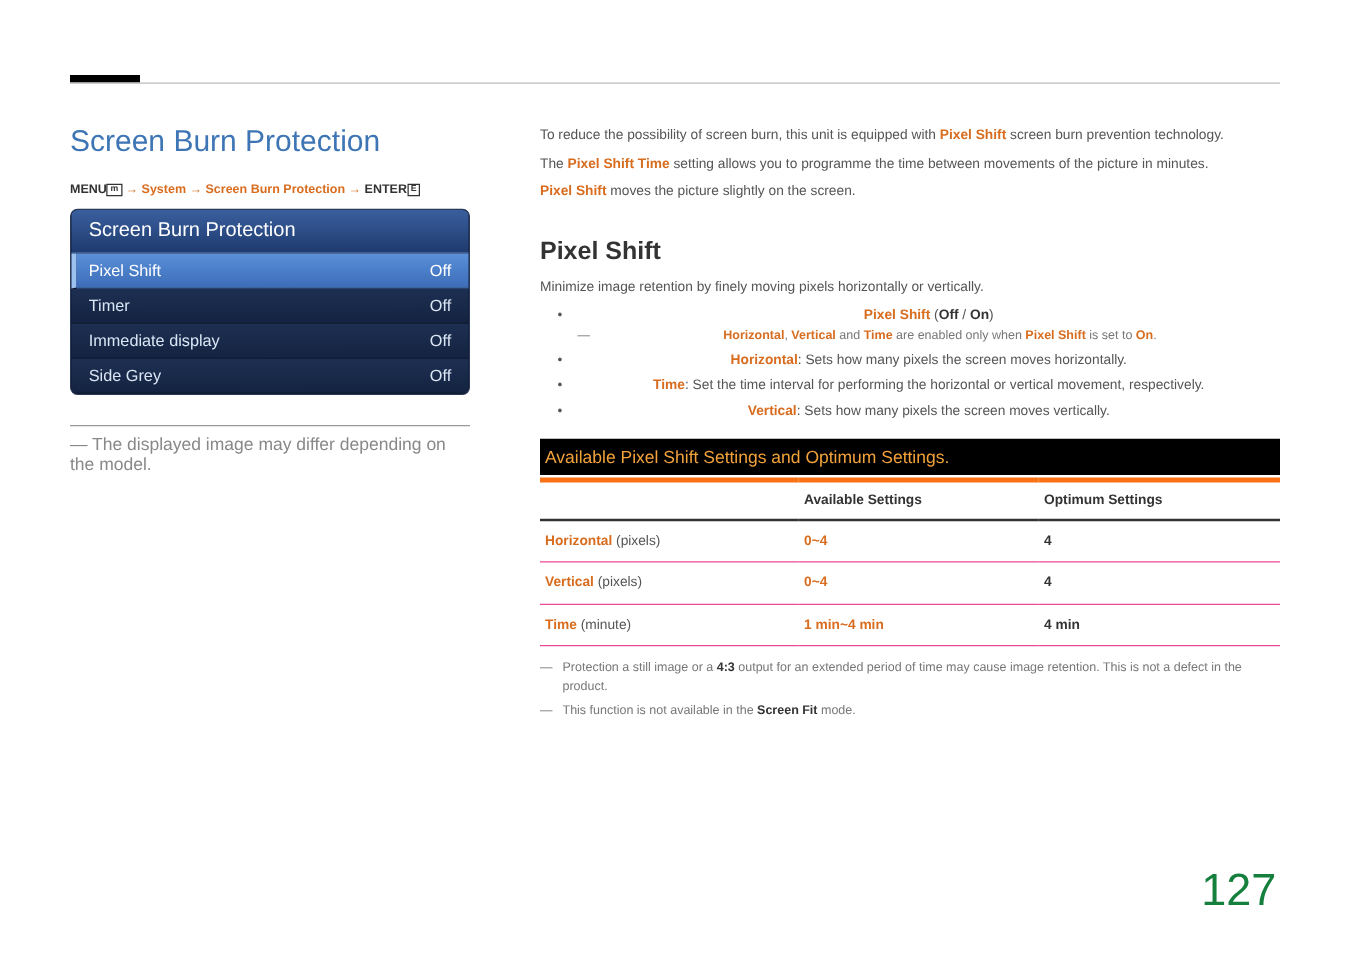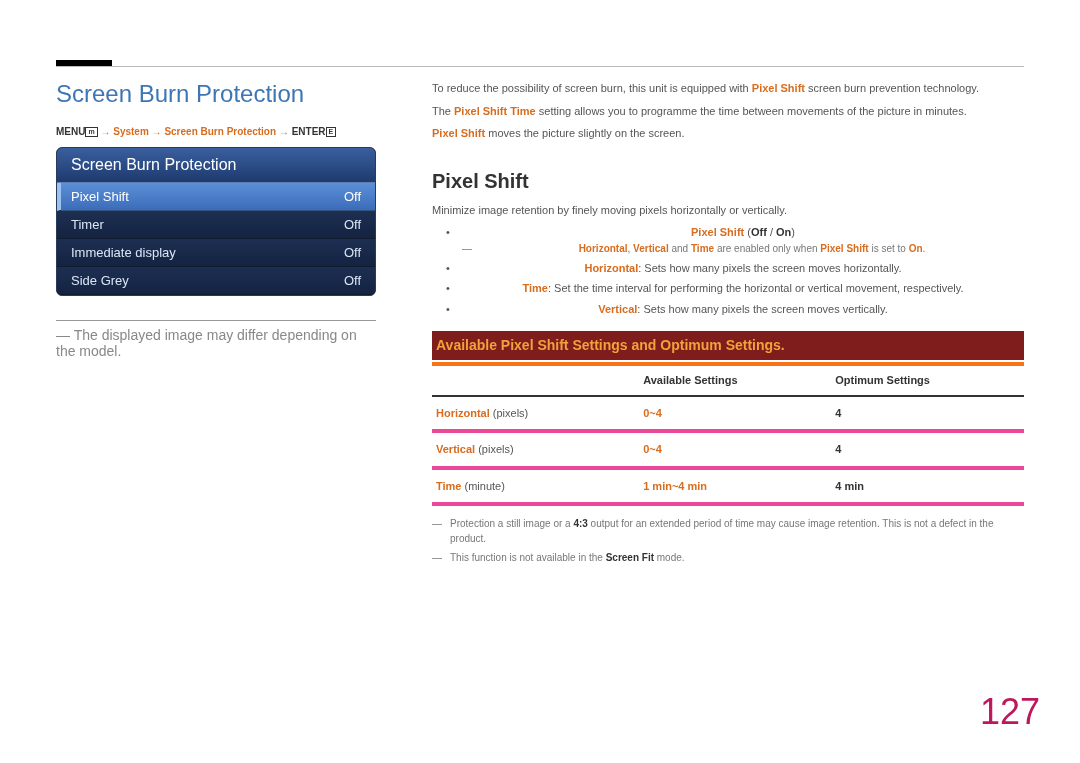--- a/index.html
+++ b/index.html
@@ -1,17 +1,17 @@
 <!DOCTYPE html>
 <html><head>
 <meta charset="utf-8">
 <style>
   * { box-sizing: border-box; margin: 0; padding: 0; }
   html, body { width: 1080px; height: 763px; font-family: Arial, Helvetica, sans-serif; color: #333; }
-  .page { padding: 36px 56px 0 56px; position: relative; height: 100%; }
+  .page { padding: 56px 56px 0 56px; position: relative; height: 100%; }
   .top-rule { border-top: 6px solid #000; width: 56px; position: absolute; left: 56px; top: 60px; }
   .top-thin-rule { border-top: 1px solid #bbb; position: absolute; left: 56px; right: 56px; top: 66px; }
   .main { display: flex; gap: 56px; padding-top: 44px; }
   .left { width: 320px; flex-shrink: 0; }
   .right { flex: 1; font-size: 11px; line-height: 1.5; color: #555; }
   h1.title { color: #3e76b5; font-weight: 400; font-size: 24px; margin-bottom: 18px; }
   .breadcrumb { font-size: 10px; font-weight: bold; color: #333; margin-bottom: 10px; }
   .breadcrumb .orange { color: #d86c1f; font-weight: bold; }
   .breadcrumb .arrow { color: #d86c1f; font-weight: bold; }
   .breadcrumb .icon { display: inline-block; border: 1px solid #333; font-size: 7px; padding: 0 2px; vertical-align: 1px; line-height: 8px; }
@@ -51,32 +51,32 @@
   .right p { margin-bottom: 6px; }
   .orange-b { color: #d86c1f; font-weight: bold; }
   .bold { font-weight: bold; color: #333; }
   h2.subhead { color: #333; font-size: 20px; font-weight: bold; margin: 24px 0 6px 0; }
   ul.bullets { list-style: none; margin: 4px 0 12px 14px; }
   ul.bullets li { position: relative; padding-left: 16px; margin-bottom: 4px; text-align: center; }
   ul.bullets li::before { content: "•"; position: absolute; left: 0; color: #555; }
   .dash-note { position: relative; padding-left: 18px; margin-bottom: 4px; font-size: 10px; color: #777; }
   .dash-note::before { content: "―"; position: absolute; left: 0; }
   .section-band {
-    background: #7f1d1d; color: #fff; font-weight: bold; font-size: 14px;
+    background: #000000; color: #fff; font-weight: normal; font-size: 14px;
     padding: 4px 4px; margin: 14px 0 2px 0; display: block;
   }
   .section-band .hl { color: #f2a23a; }
   table.settings { width: 100%; border-collapse: collapse; font-size: 11px; margin-bottom: 10px; }
   table.settings th { text-align: left; font-weight: bold; color: #333; border-bottom: 2px solid #333; border-top: 4px solid #f97316; padding: 6px 4px; }
   table.settings th:first-child { width: 35%; }
-  table.settings td { padding: 8px 4px; border-bottom: 4px solid #ec4899; }
+  table.settings td { padding: 8px 4px; border-bottom: 1px solid #ec4899; }
   table.settings td.rowlabel { color: #d86c1f; font-weight: bold; }
   table.settings td.rowlabel .unit { color: #555; font-weight: normal; }
   table.settings td.avail { color: #d86c1f; font-weight: bold; }
-  .page-number { position: absolute; right: 40px; bottom: 30px; font-size: 36px; color: #be185d; font-weight: 300; }
+  .page-number { position: absolute; right: 59px; bottom: 30px; font-size: 36px; color: #15803d; font-weight: 300; }
 </style>
 </head>
 <body>
 
 <div class="page">
   <div class="top-rule"></div>
   <div class="top-thin-rule"></div>
 
   <div class="main">
     <div class="left">

